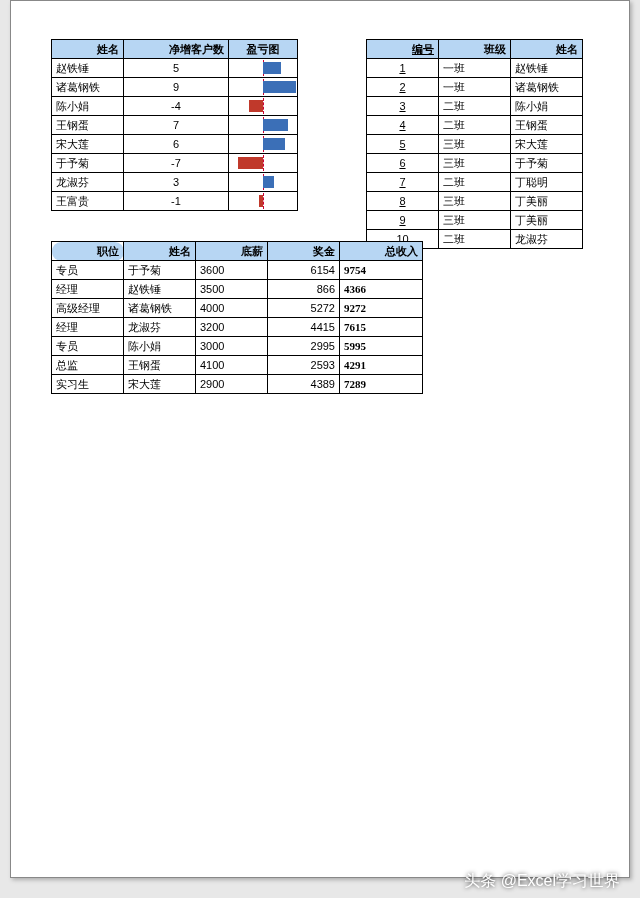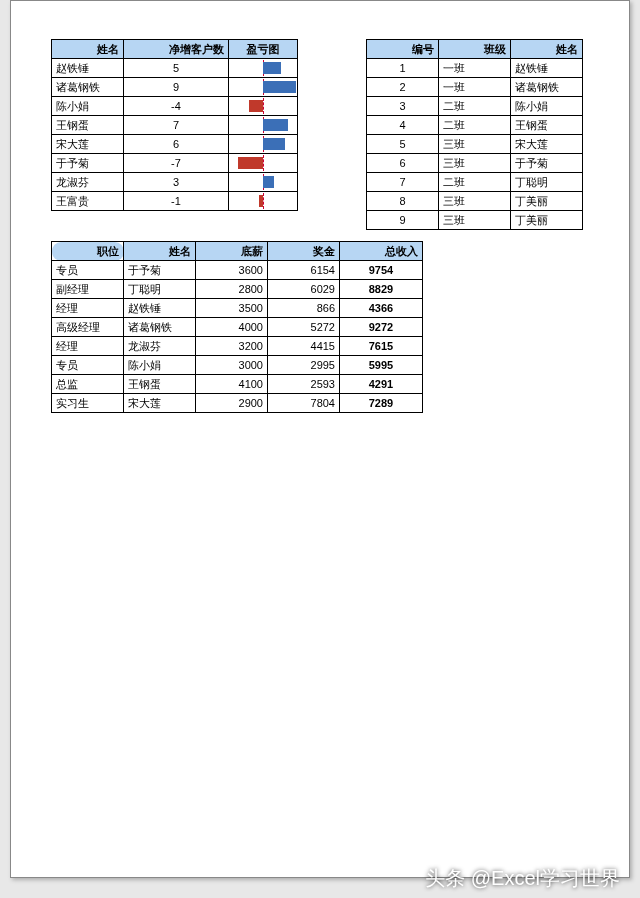--- a/index.html
+++ b/index.html
@@ -37,51 +37,51 @@
       background: #b7d6f3;
       font-weight: bold;
       text-align: center;
       padding-left: 45px;
     }
     .t1 { position: absolute; left: 0; top: 8px; }
     .t1 .c1 { width: 58px; }
     .t1 .c2 { width: 58px; text-align: center; }
     .t1 .c3 { width: 68px; position: relative; padding:0; }
     .t2 { position: absolute; left: 315px; top: 8px; }
-    .t2 .c1 { width: 50px; text-align: center; }
+    .t2 .c1 { width: 50px; text-align: center; text-decoration: underline; }
     .t2 .c2 { width: 64px; }
     .t2 .c3 { width: 60px; }
     .t3 { position: absolute; left: 0; top: 210px; }
     .t3 td, .t3 th { }
     .t3 .c1 { width: 58px; border-radius: 9px; }
     .t3 .c2 { width: 56px; }
-    .t3 .c3 { width: 52px; text-align: right; }
+    .t3 .c3 { width: 52px; }
     .t3 .c4 { width: 52px; text-align: right; }
-    .t3 .c5 { width: 52px; text-align: center; font-weight: bold; }
+    .t3 .c5 { width: 52px; text-align: left; font-weight: bold; font-family: Liberation Serif, serif; }
     .chartcell {
       position: relative;
       width: 68px; height: 100%;
     }
     .axis {
       position: absolute; top: 1px; bottom: 1px;
       left: 50%; width: 0;
       border-left: 1px dashed #c03;
     }
     .bar {
       position: absolute;
       top: 3px; bottom: 3px;
       height: auto;
     }
     .bar.pos { background: #3b6fb7; left: 50%; }
     .bar.neg { background: #c0392b; right: 50%; }
     .watermark {
       position: absolute;
       right: 20px; bottom: 6px;
       color: #fff;
-      font-size: 20px;
+      font-size: 16px;
       text-shadow: 0 0 4px rgba(0,0,0,0.8);
     }
   </style>
 </head>
 <body>
 
 <div class="page">
   <div class="margin">
 
     <table class="t1">
@@ -222,20 +222,25 @@
           </tr>
           <tr>
             <td class="c1">8</td>
             <td class="c2">三班</td>
             <td class="c3">丁美丽</td>
           </tr>
           <tr>
             <td class="c1">9</td>
             <td class="c2">三班</td>
             <td class="c3">丁美丽</td>
+          </tr>
+          <tr>
+            <td class="c1">10</td>
+            <td class="c2">二班</td>
+            <td class="c3">龙淑芬</td>
           </tr>
         </tbody>
     </table>
 
     <table class="t3">
       <thead>
         <tr>
           <th class="c1">职位</th>
           <th class="c2">姓名</th>
           <th class="c3">底薪</th>
@@ -245,27 +250,20 @@
       </thead>
       <tbody id="t3b">
           <tr>
             <td class="c1">专员</td>
             <td class="c2">于予菊</td>
             <td class="c3">3600</td>
             <td class="c4">6154</td>
             <td class="c5">9754</td>
           </tr>
           <tr>
-            <td class="c1">副经理</td>
-            <td class="c2">丁聪明</td>
-            <td class="c3">2800</td>
-            <td class="c4">6029</td>
-            <td class="c5">8829</td>
-          </tr>
-          <tr>
             <td class="c1">经理</td>
             <td class="c2">赵铁锤</td>
             <td class="c3">3500</td>
             <td class="c4">866</td>
             <td class="c5">4366</td>
           </tr>
           <tr>
             <td class="c1">高级经理</td>
             <td class="c2">诸葛钢铁</td>
             <td class="c3">4000</td>
@@ -290,21 +288,21 @@
             <td class="c1">总监</td>
             <td class="c2">王钢蛋</td>
             <td class="c3">4100</td>
             <td class="c4">2593</td>
             <td class="c5">4291</td>
           </tr>
           <tr>
             <td class="c1">实习生</td>
             <td class="c2">宋大莲</td>
             <td class="c3">2900</td>
-            <td class="c4">7804</td>
+            <td class="c4">4389</td>
             <td class="c5">7289</td>
           </tr>
         </tbody>
     </table>
 
   </div>
 </div>
 
 <div class="watermark">头条 @Excel学习世界</div>
 

